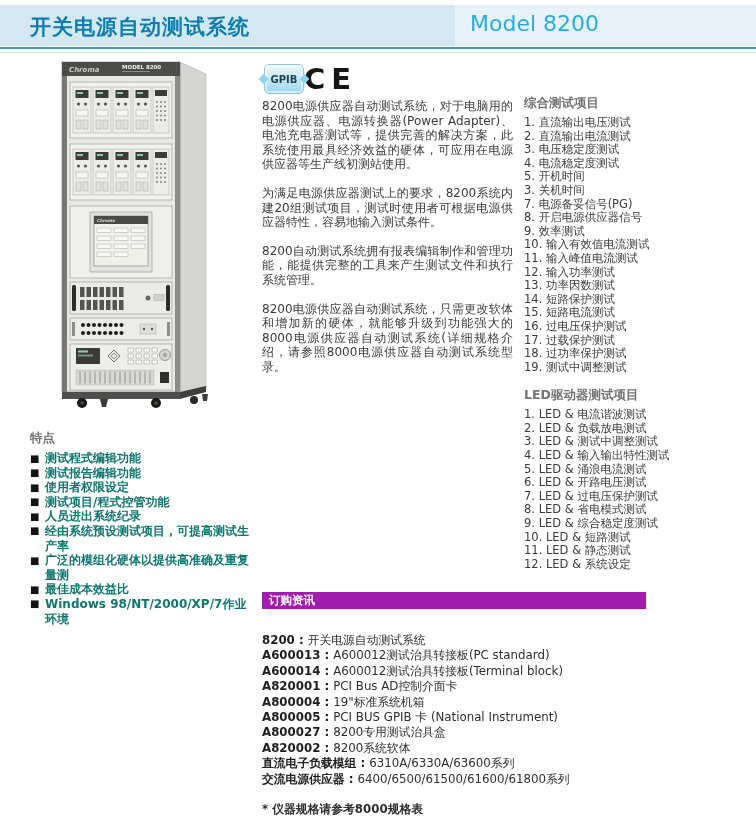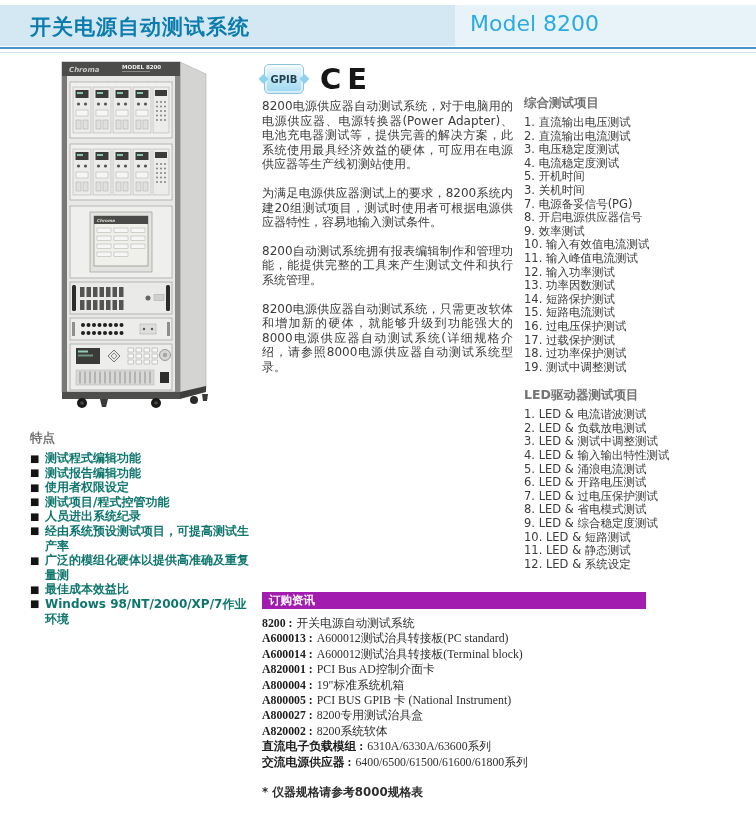--- a/index.html
+++ b/index.html
@@ -12,21 +12,21 @@
   .hdr-right { position:absolute; left:455px; top:5px; width:301px; height:41px; background:#e7f3f9; }
   .hdr-title { position:absolute; left:30px; top:13px; font-size:21px; font-weight:bold; color:#0c7cae; letter-spacing:1px; }
   .hdr-model { position:absolute; left:470px; top:11px; font-size:22px; color:#2aabe2; }
   .rule-a { position:absolute; left:0; top:47px; width:756px; height:2px; background:#4793cd; }
   .rule-b { position:absolute; left:0; top:52px; width:756px; height:1px; background:#d4e4ef; }
 
   
   .rack { position:absolute; left:56px; top:52px; width:160px; height:358px; }
 
   
-  .badges { position:absolute; left:264px; top:63px; height:32px; display:flex; align-items:center; gap:16px; }
+  .badges { position:absolute; left:264px; top:63px; height:32px; display:flex; align-items:center; }
   .gpib {
     position:relative; width:38px; height:28px; border-radius:5px;
     background:linear-gradient(180deg,#eef8fd 0%,#c8e9f7 45%,#9ed8f0 100%);
     border:1px solid #8cc6e2; display:flex; align-items:center; justify-content:center;
     font-size:10px; font-weight:bold; color:#24414f; box-shadow:inset 0 0 0 2px rgba(255,255,255,.55);
   }
   .gpib::before,.gpib::after { content:""; position:absolute; top:50%; width:7px; height:7px; background:#8fd2ee; transform:translateY(-50%) rotate(45deg); }
   .gpib::before { left:-5px; } .gpib::after { right:-5px; }
   .ce { font-size:29px; font-weight:bold; color:#161616; letter-spacing:6px; line-height:1; }
 
@@ -41,21 +41,21 @@
   .led-block { margin-top:13px; }
 
   
   .features { position:absolute; left:30px; top:430px; width:227px; }
   .feat-list > div { position:relative; padding-left:15px; font-size:12px; line-height:14.6px; color:#0f766e;font-weight:bold; }
   .feat-list > div::before { content:"■"; position:absolute; left:0; top:0.5px; font-size:10px; color:#141414; }
 
   
   .ordering { position:absolute; left:262px; top:592px; width:384px; }
   .order-bar { height:17px; background:#a21caf; color:#ffffff; font-size:11.5px; font-weight:bold; line-height:17px; padding-left:7px; }
-  .order-list { margin-top:7px;font-family:Liberation Serif, serif; }
+  .order-list { margin-top:24px; }
   .order-item { font-size:11.8px; line-height:15.4px; color:#2e2e2e; }
   .order-item b { font-weight:bold; color:#1d1d1d; margin-right:4px; }
   .order-note { margin-top:15px; font-size:11.8px; font-weight:600; color:#2e2e2e; }
 </style>
 </head>
 <body>
 
 <div class="page">
 
   <div class="hdr-left"></div>

